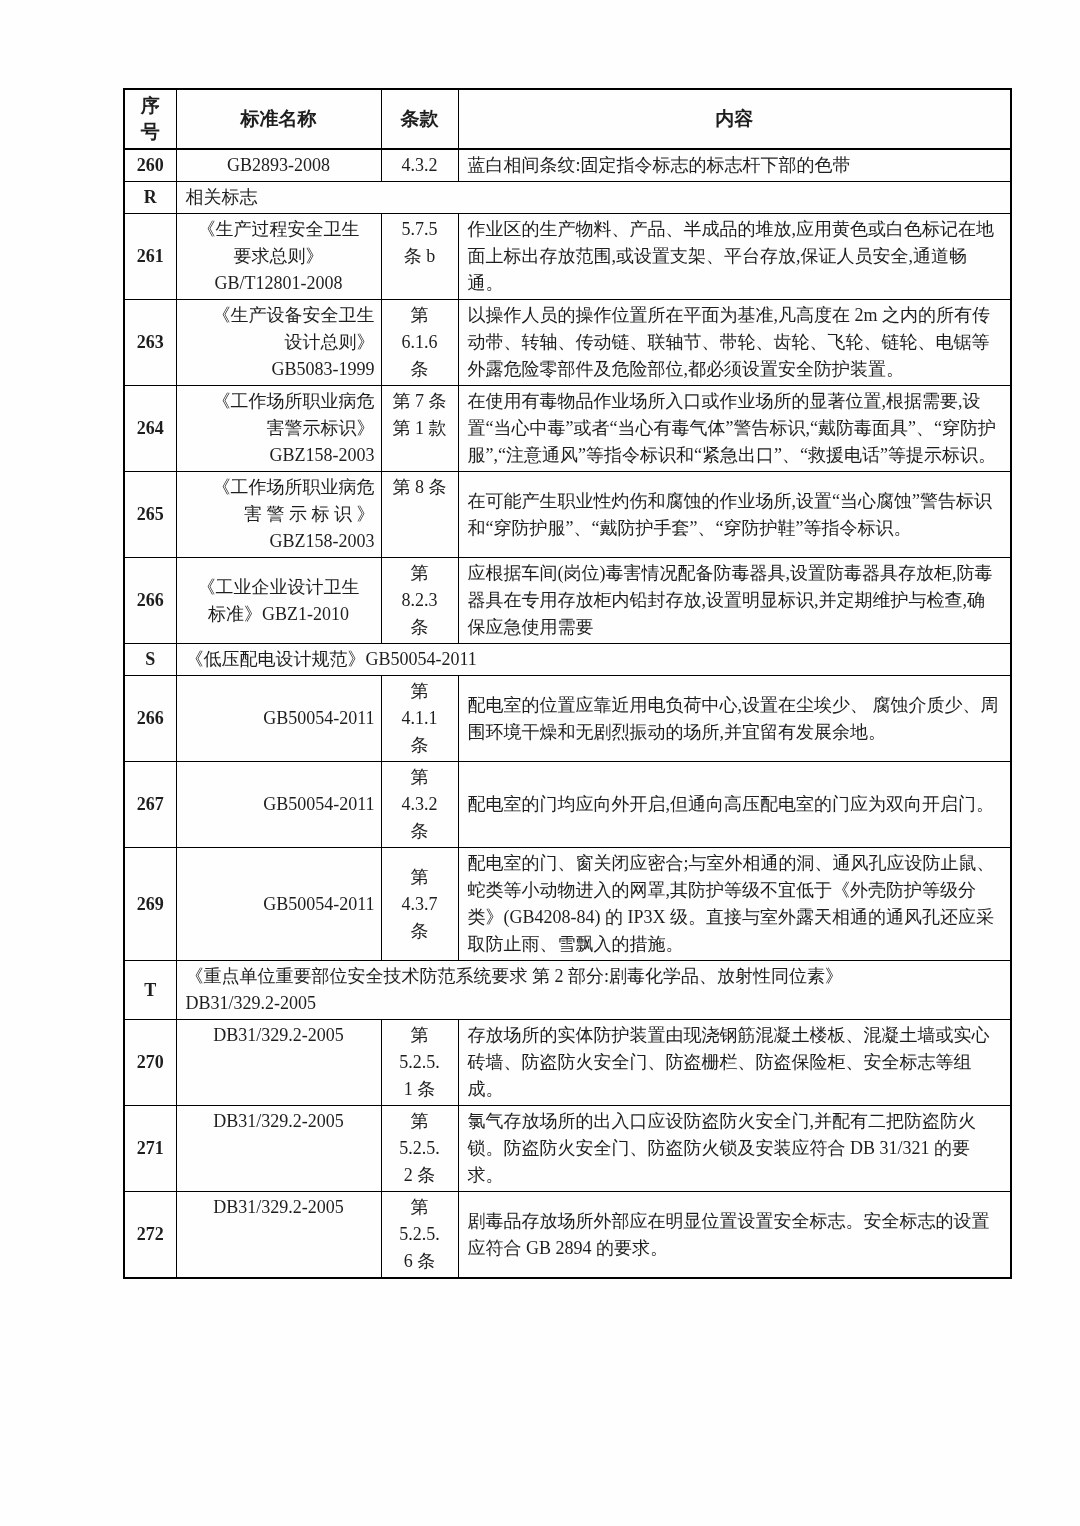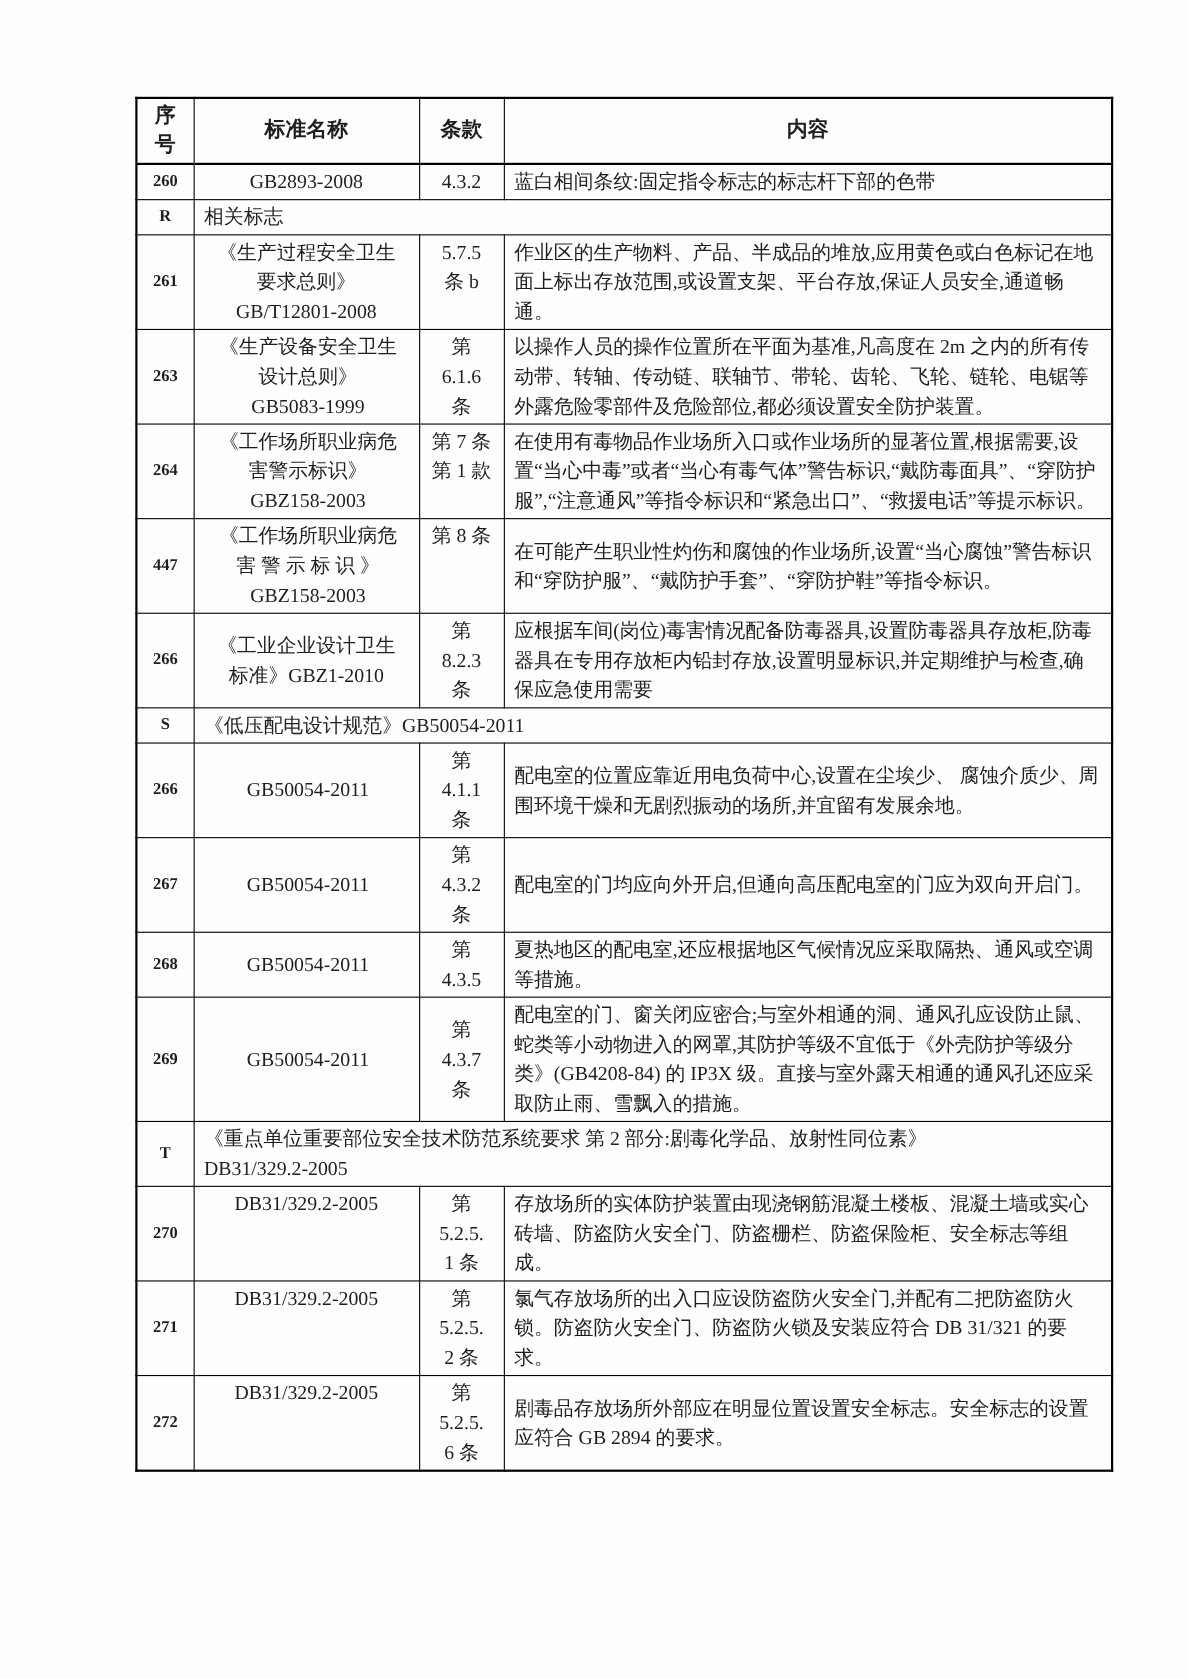--- a/index.html
+++ b/index.html
@@ -47,30 +47,30 @@
   }
   .std-table td {
     font-size: 18px;
     line-height: 27px;
     padding: 2px 4px;
     vertical-align: middle;
   }
   td.c-no {
     text-align: center;
     font-weight: bold;
-    font-size: 15px;
+    font-size: 18px;
     padding: 2px 1px;
   }
   td.c-name {
     text-align: center;
     white-space: pre-line;
     padding: 2px 6px;
     margin-left: 35px;
   }
-  td.c-name.left { text-align: center; padding-left: 9px; }
+  td.c-name.left { text-align: right; padding-left: 9px; }
   td.c-name.top  { vertical-align: top; }
   td.c-clause {
     text-align: center;
     white-space: pre-line;
     padding: 2px 2px;
   }
   td.c-clause.top { vertical-align: top; }
   td.c-content {
     text-align: left;
     padding: 2px 8px 2px 9px;
@@ -134,21 +134,21 @@
         <tr>
           <td class="c-no">264</td>
           <td class="c-name left">《工作场所职业病危
 害警示标识》
 GBZ158-2003</td>
           <td class="c-clause top">第 7 条
 第 1 款</td>
           <td class="c-content">在使用有毒物品作业场所入口或作业场所的显著位置,根据需要,设置“当心中毒”或者“当心有毒气体”警告标识,“戴防毒面具”、“穿防护服”,“注意通风”等指令标识和“紧急出口”、“救援电话”等提示标识。</td>
         </tr>
         <tr>
-          <td class="c-no">447</td>
+          <td class="c-no">265</td>
           <td class="c-name left">《工作场所职业病危
 害 警 示 标 识 》
 GBZ158-2003</td>
           <td class="c-clause top">第 8 条</td>
           <td class="c-content">在可能产生职业性灼伤和腐蚀的作业场所,设置“当心腐蚀”警告标识和“穿防护服”、“戴防护手套”、“穿防护鞋”等指令标识。</td>
         </tr>
         <tr>
           <td class="c-no">266</td>
           <td class="c-name">《工业企业设计卫生
 标准》GBZ1-2010</td>
@@ -171,27 +171,20 @@
         </tr>
         <tr>
           <td class="c-no">267</td>
           <td class="c-name left">GB50054-2011</td>
           <td class="c-clause">第
 4.3.2
 条</td>
           <td class="c-content">配电室的门均应向外开启,但通向高压配电室的门应为双向开启门。</td>
         </tr>
         <tr>
-          <td class="c-no">268</td>
-          <td class="c-name left">GB50054-2011</td>
-          <td class="c-clause">第
-4.3.5</td>
-          <td class="c-content">夏热地区的配电室,还应根据地区气候情况应采取隔热、通风或空调等措施。</td>
-        </tr>
-        <tr>
           <td class="c-no">269</td>
           <td class="c-name left">GB50054-2011</td>
           <td class="c-clause">第
 4.3.7
 条</td>
           <td class="c-content">配电室的门、窗关闭应密合;与室外相通的洞、通风孔应设防止鼠、蛇类等小动物进入的网罩,其防护等级不宜低于《外壳防护等级分类》(GB4208-84) 的 IP3X 级。直接与室外露天相通的通风孔还应采取防止雨、雪飘入的措施。</td>
         </tr>
         <tr>
           <td class="c-no">T</td>
           <td colspan="3" class="c-section">《重点单位重要部位安全技术防范系统要求  第 2 部分:剧毒化学品、放射性同位素》

